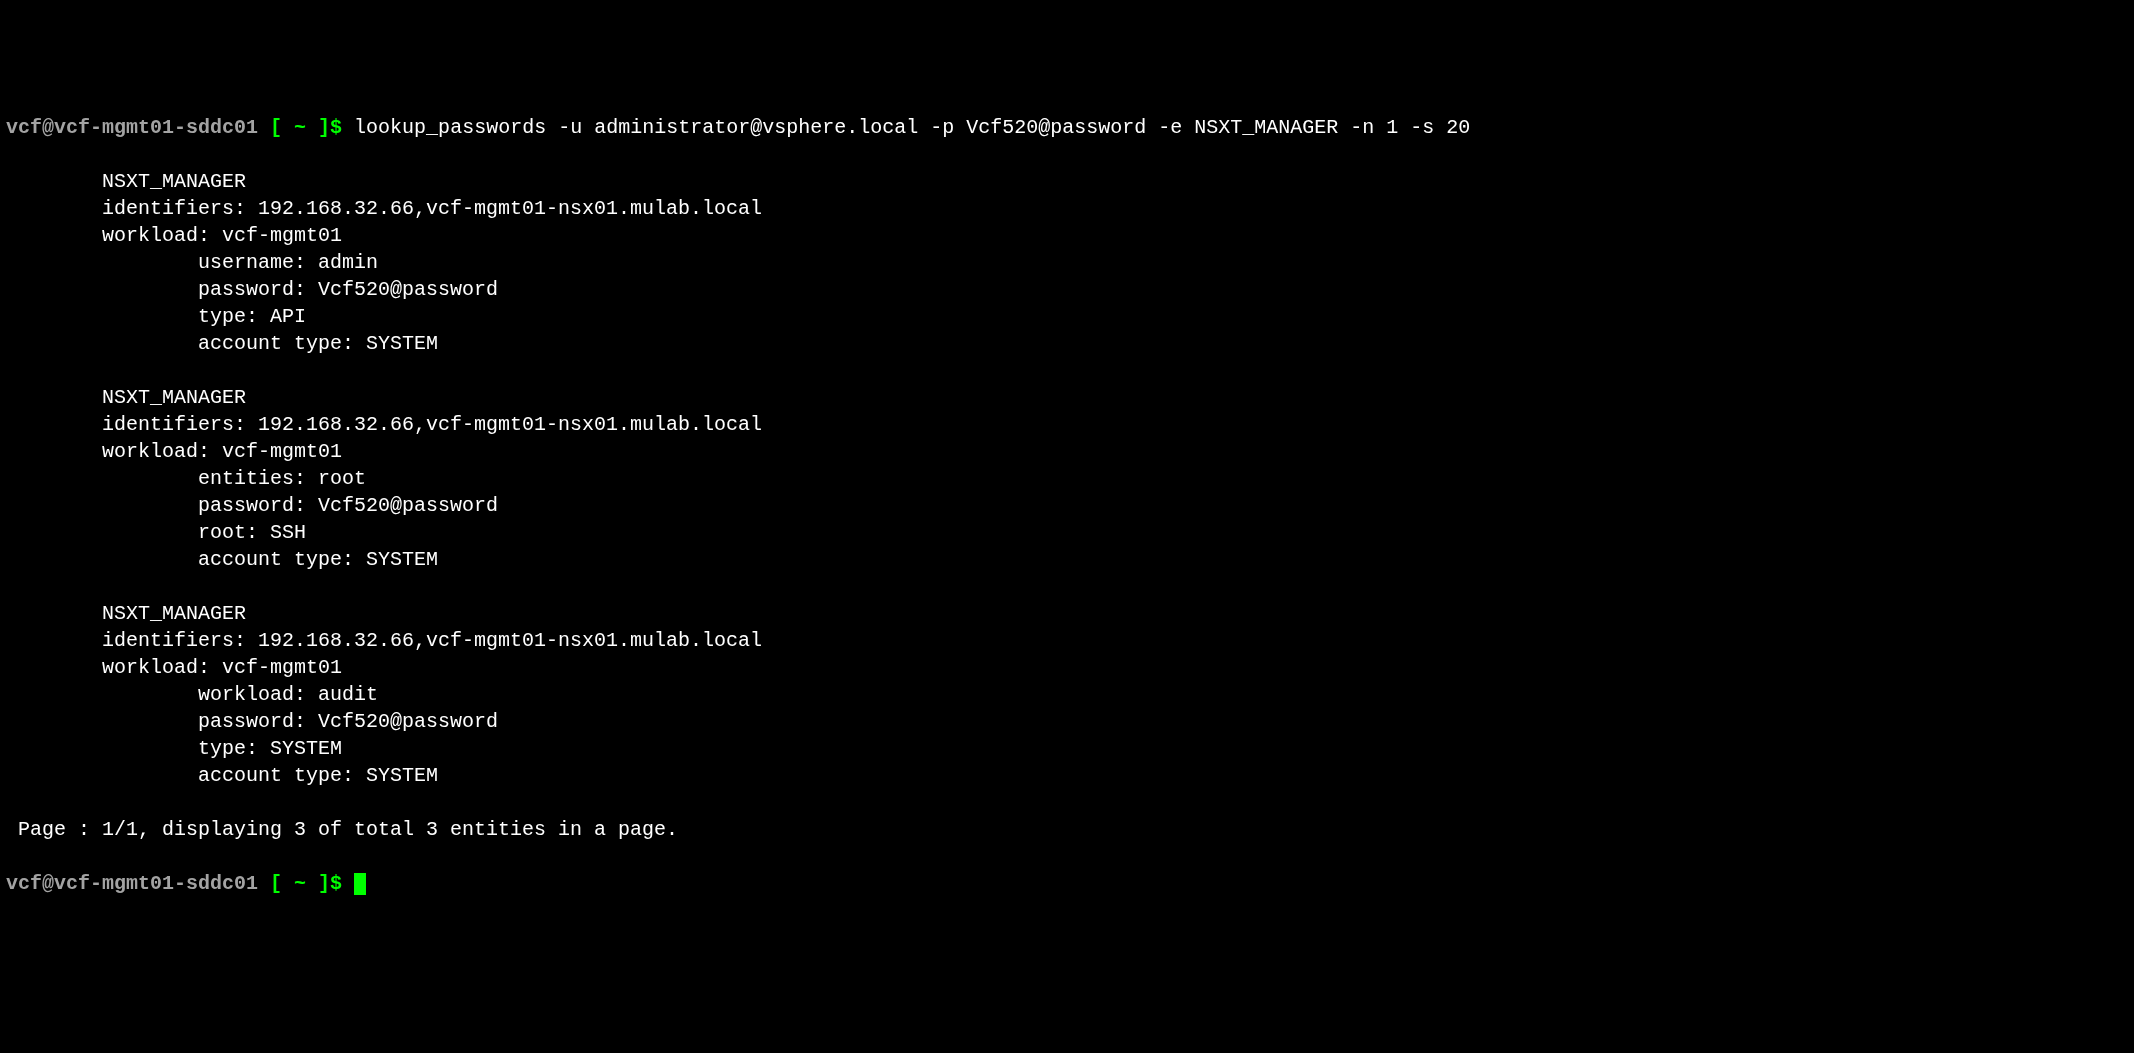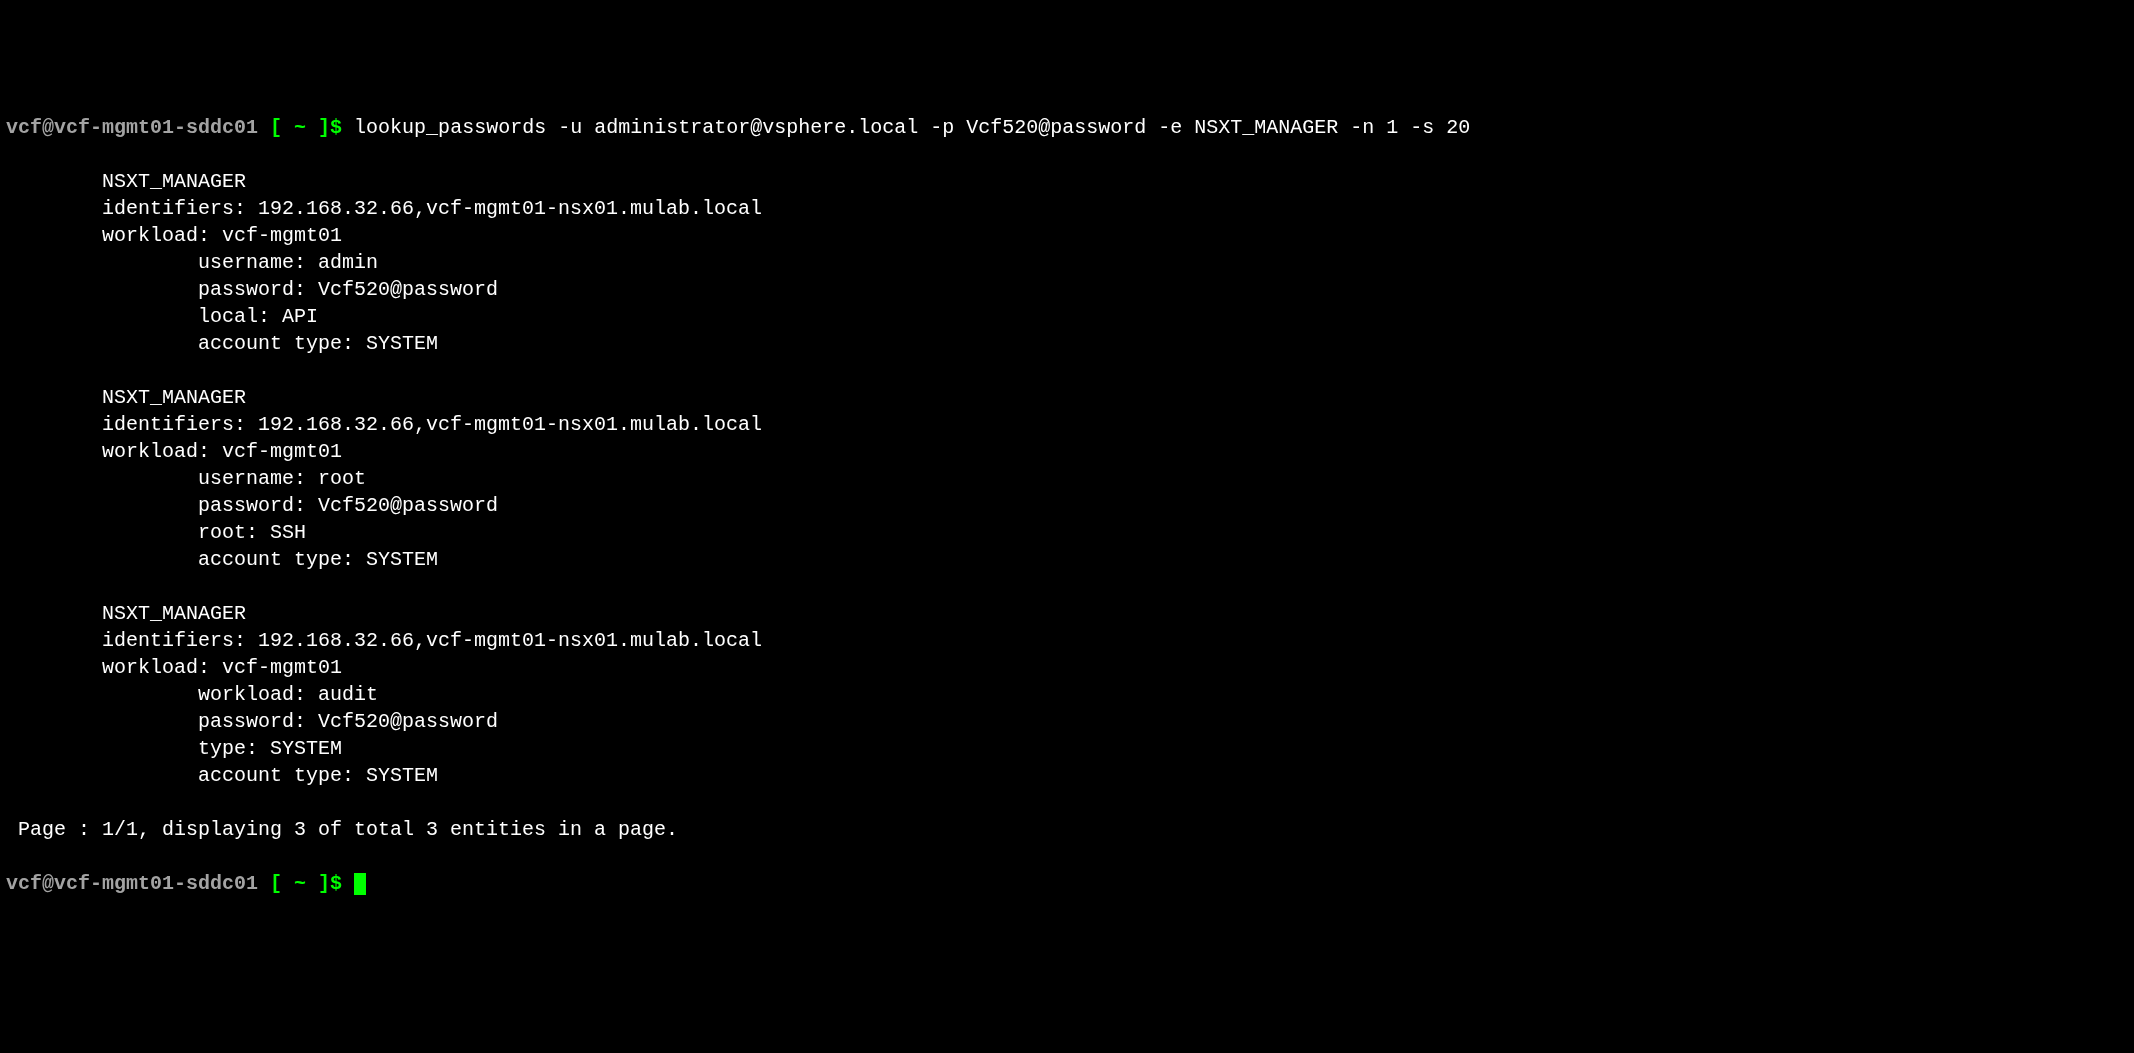--- a/index.html
+++ b/index.html
@@ -31,27 +31,27 @@
 
 
 
 <div><span class="prompt-user">vcf@vcf-mgmt01-sddc01</span><span class="prompt-bracket"> [ </span><span class="prompt-path">~</span><span class="prompt-bracket"> ]</span><span class="prompt-dollar">$ </span><span class="command">lookup_passwords -u administrator@vsphere.local -p Vcf520@password -e NSXT_MANAGER -n 1 -s 20</span>
 
         <span class="output">NSXT_MANAGER</span>
         <span class="output">identifiers: 192.168.32.66,vcf-mgmt01-nsx01.mulab.local</span>
         <span class="output">workload: vcf-mgmt01</span>
                 <span class="output">username: admin</span>
                 <span class="output">password: Vcf520@password</span>
-                <span class="output">local: API</span>
+                <span class="output">type: API</span>
                 <span class="output">account type: SYSTEM</span>
 
         <span class="output">NSXT_MANAGER</span>
         <span class="output">identifiers: 192.168.32.66,vcf-mgmt01-nsx01.mulab.local</span>
         <span class="output">workload: vcf-mgmt01</span>
-                <span class="output">username: root</span>
+                <span class="output">entities: root</span>
                 <span class="output">password: Vcf520@password</span>
                 <span class="output">root: SSH</span>
                 <span class="output">account type: SYSTEM</span>
 
         <span class="output">NSXT_MANAGER</span>
         <span class="output">identifiers: 192.168.32.66,vcf-mgmt01-nsx01.mulab.local</span>
         <span class="output">workload: vcf-mgmt01</span>
                 <span class="output">workload: audit</span>
                 <span class="output">password: Vcf520@password</span>
                 <span class="output">type: SYSTEM</span>

